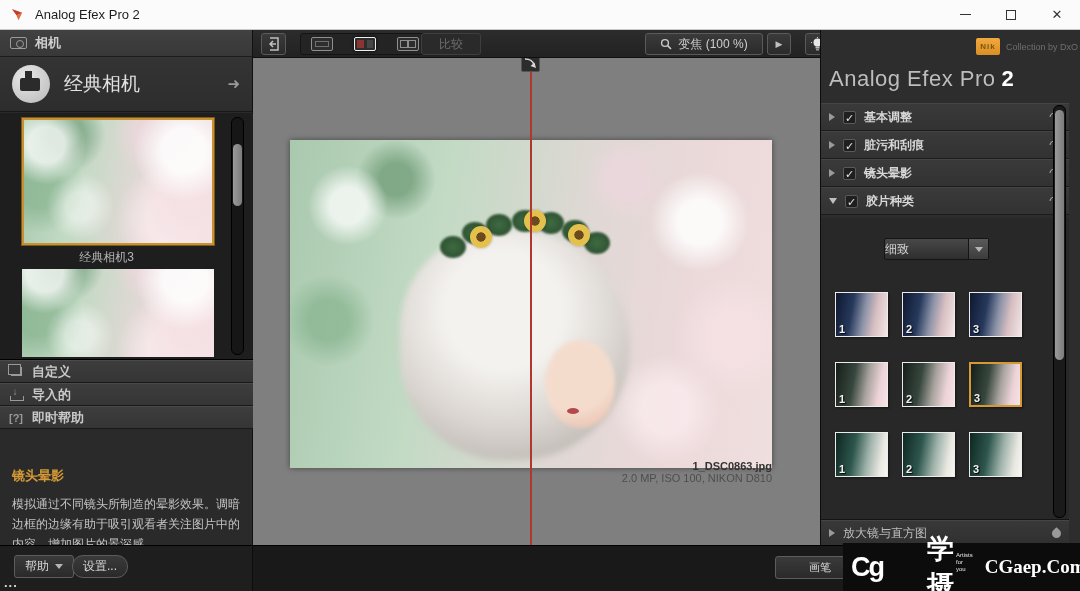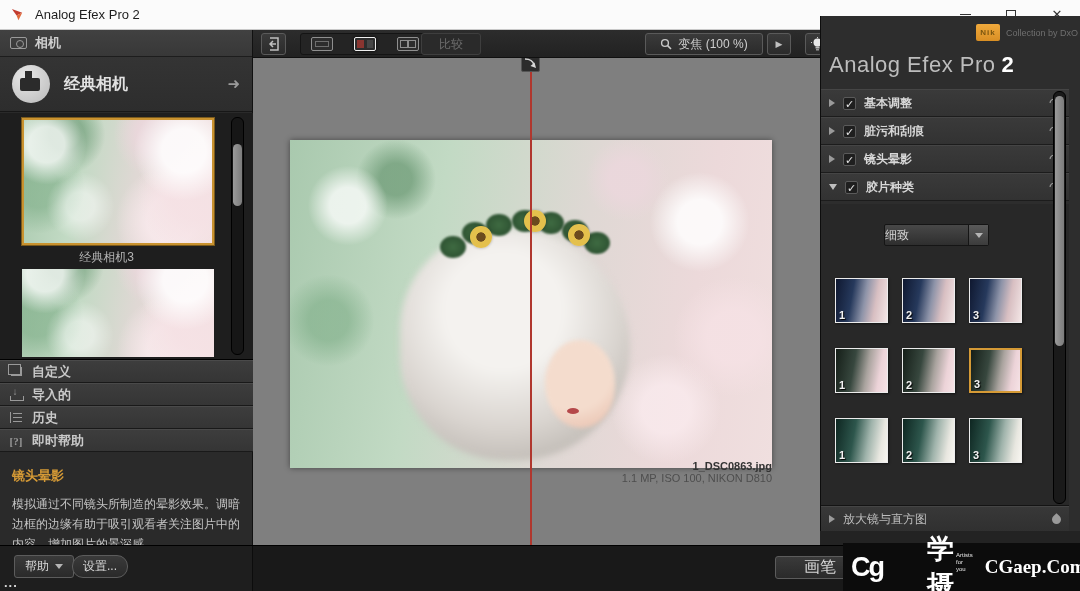--- a/index.html
+++ b/index.html
@@ -17,21 +17,21 @@
 
   
   .left { position:absolute; left:0; top:30px; width:253px; height:515px; background:#2a2a2a; border-right:1px solid #111; }
   .lp-header { height:27px; background:linear-gradient(#414141,#383838); border-bottom:1px solid #1d1d1d; display:flex; align-items:center; padding-left:10px; color:#cfcfcf; font-weight:bold; font-size:13px; gap:8px; }
   .cam-icon { width:17px; height:12px; border:1px solid #9a9a9a; border-radius:2px; position:relative; }
   .cam-icon:before { content:""; position:absolute; left:5px; top:2px; width:6px; height:6px; border:1px solid #9a9a9a; border-radius:50%; }
   .lp-classic { height:55px; background:linear-gradient(#343434,#2d2d2d); border-bottom:1px solid #171717; display:flex; align-items:center; padding:0 12px; gap:14px; }
   .classic-circle { width:38px; height:38px; border-radius:50%; background:radial-gradient(circle at 35% 30%,#e8e8e8,#b9b9b9); position:relative; flex:0 0 auto; }
   .classic-circle:before { content:""; position:absolute; left:8px; top:13px; width:20px; height:13px; background:#2b2b2b; border-radius:2px; }
   .classic-circle:after { content:""; position:absolute; left:13px; top:6px; width:7px; height:8px; background:#2b2b2b; }
-  .lp-classic .label { color:#e2e2e2; font-weight:bold; font-size:16px; flex:1; }
+  .lp-classic .label { color:#e2e2e2; font-weight:normal; font-size:19px; flex:1; }
   .arrow-right { color:#9a9a9a; font-size:15px; }
   .thumbs { position:absolute; left:0; top:83px; width:253px; height:247px; background:#1e1e1e; border-bottom:1px solid #000; }
   .thumb { position:absolute; left:22px; width:169px; }
   .thumb-img { width:192px; height:127px; background:#cfe0d0; position:relative; overflow:hidden; }
   .thumb.sel .thumb-img { border:2px solid #c9922f; box-shadow:0 0 0 1px #7a5a1d; }
   .thumb-label { text-align:center; color:#b5b5b5; font-size:12px; margin-top:4px; }
   .vscroll { position:absolute; width:13px; background:#161616; border:1px solid #000; border-radius:6px; }
   .vthumb { position:absolute; left:1px; width:9px; background:linear-gradient(90deg,#9a9a9a,#7c7c7c); border-radius:5px; }
   .lp-section { height:23px; background:linear-gradient(#3d3d3d,#353535); border-top:1px solid #4a4a4a; border-bottom:1px solid #191919; display:flex; align-items:center; padding:0 8px; gap:8px; color:#c9c9c9; font-weight:bold; font-size:13px; }
   .sec-icon { width:16px; height:13px; color:#9a9a9a; font-size:11px; display:flex; align-items:center; justify-content:center; }
@@ -93,21 +93,21 @@
   .ph-sun { position:absolute; width:22px; height:22px; border-radius:50%; background:radial-gradient(#6b4a1e 0 28%, #e4c04c 32% 100%); box-shadow:0 0 3px rgba(0,0,0,.3); }
   .ph-face { position:absolute; left:255px; top:200px; width:70px; height:88px; border-radius:50% 50% 48% 52%; background:radial-gradient(circle at 40% 35%, #f4dccd 0 55%, #ecc9b8 80%, rgba(236,201,184,0) 100%); filter:blur(2px); }
   .ph-lips { position:absolute; left:277px; top:268px; width:12px; height:6px; border-radius:50%; background:#b5484a; filter:blur(.5px); }
   .split-line { position:absolute; left:277px; top:7px; width:2px; height:480px; background:#b0372e; }
   .split-handle { position:absolute; left:268px; top:-4px; width:19px; height:18px; background:#2c2c2c; border:1px solid #555; border-radius:2px; display:flex; align-items:center; justify-content:center; }
   .caption { position:absolute; left:219px; top:402px; width:300px; text-align:right; }
   .cap-file { color:#333; font-size:11px; font-weight:bold; }
   .cap-meta { color:#4e4e4e; font-size:11px; }
 
   
-  .right { position:absolute; left:820px; top:16px; width:260px; height:515px; background:#2d2d2d; border-left:1px solid #0d0d0d; }
+  .right { position:absolute; left:820px; top:30px; width:260px; height:515px; background:#2d2d2d; border-left:1px solid #0d0d0d; }
   .nik-badge { position:absolute; left:155px; top:8px; display:flex; align-items:center; gap:6px; }
   .nik-sq { width:24px; height:17px; background:linear-gradient(#f0a93c,#d98f24); border-radius:2px; color:#7a5510; font-size:8px; font-weight:bold; display:flex; align-items:center; justify-content:center; letter-spacing:1px; }
   .nik-sub { color:#6f6f6f; font-size:9px; }
   .rp-title { position:absolute; left:8px; top:36px; font-size:22px; color:#bdbdbd; letter-spacing:.5px; }
   .rp-title b { color:#fff; font-weight:bold; margin-left:6px; }
   .rp-rows { position:absolute; left:0; top:73px; width:248px; }
   .rp-row { height:28px; background:linear-gradient(#3a3a3a,#323232); border-top:1px solid #454545; border-bottom:1px solid #1c1c1c; display:flex; align-items:center; padding:0 8px; gap:8px; }
   .tri-r { width:0; height:0; border-top:4px solid transparent; border-bottom:4px solid transparent; border-left:6px solid #9a9a9a; }
   .tri-d { width:0; height:0; border-left:4px solid transparent; border-right:4px solid transparent; border-top:6px solid #bfbfbf; }
   .chk { width:13px; height:13px; background:#1f1f1f; border:1px solid #5a5a5a; border-radius:2px; color:#e6e6e6; font-size:11px; line-height:12px; text-align:center; }
@@ -123,21 +123,21 @@
   .swatch .num { position:absolute; left:3px; bottom:1px; color:#f2f2f2; font-size:11px; font-weight:bold; text-shadow:1px 1px 1px #000; }
   .f-r1 { background:linear-gradient(100deg,#0f1830 0%,#26395c 32%,#8d93a8 55%,#d8bfc2 75%,#f3e6e6 100%); }
   .f-r2 { background:linear-gradient(100deg,#151e18 0%,#37473e 35%,#a9a39e 60%,#ecd3d8 82%,#f6e3e6 100%); }
   .f-r3 { background:linear-gradient(100deg,#0e2621 0%,#2d564c 35%,#9fb3ab 62%,#e8e7e0 85%,#f8f6f1 100%); }
   .loupe-row { position:absolute; left:0; top:490px; width:248px; height:25px; background:linear-gradient(#383838,#303030); border-top:1px solid #454545; display:flex; align-items:center; padding:0 8px; gap:8px; }
   .pin { width:9px; height:9px; background:#9a9a9a; border-radius:50% 50% 50% 0; transform:rotate(135deg); margin-left:auto; }
   .rp-scroll { position:absolute; left:232px; top:75px; width:13px; height:413px; background:#1a1a1a; border:1px solid #000; border-radius:6px; }
   .rp-scroll .vthumb { top:4px; height:250px; }
 
   
-  .brush-btn { position:absolute; left:775px; top:10px; width:90px; height:23px; background:linear-gradient(#3a3a3a,#2a2a2a); border:1px solid #5c5c5c; border-radius:3px; color:#d8d8d8; font-size:16px; display:flex; align-items:center; justify-content:center; }
+  .brush-btn { position:absolute; left:775px; top:10px; width:90px; height:23px; background:linear-gradient(#3a3a3a,#2a2a2a); border:1px solid #5c5c5c; border-radius:3px; color:#d8d8d8; font-size:11px; display:flex; align-items:center; justify-content:center; }
   .watermark { position:absolute; left:843px; top:543px; width:237px; height:48px; background:#0c0c0c; display:flex; align-items:center; color:#fff; }
   .wm-mono { font-size:27px; font-weight:bold; margin-left:8px; letter-spacing:-2px; }
   .wm-brand { font-size:27px; font-weight:bold; margin-left:2px;padding-left:42px; }
   .wm-tag { display:flex; flex-direction:column; font-size:6px; line-height:7px; color:#e8e8e8; margin-left:2px; margin-top:-10px; }
   .wm-site { font-family:"Liberation Serif",serif; font-size:19px; font-weight:bold; margin-left:12px; }
   svg { display:block; }
 </style>
 </head>
 <body>
 
@@ -179,40 +179,34 @@
       </div>
       <div class="thumb" style="top:156px;">
         <div class="thumb-img" style="height:88px;">
           <div class="photo" style="left:0;top:-20px;width:192px;height:123px;box-shadow:none;"></div>
         </div>
       </div>
       <div class="vscroll" style="left:231px; top:4px; height:238px;">
         <div class="vthumb" style="top:26px; height:62px;"></div>
       </div>
     </div>
-    <div style="position:absolute; left:0; top:330px; width:285px;font-family:Liberation Serif, serif;">
+    <div style="position:absolute; left:0; top:330px; width:285px;">
       <div class="lp-section">
         <span class="sec-icon">
             <span class="sq2"></span>
           </span>
         <span>自定义</span>
         <span class="sec-btn">+</span>
       </div>
       <div class="lp-section">
         <span class="sec-icon">
             <span class="imp-ic"></span>
           </span>
         <span>导入的</span>
         <span class="sec-btn">+</span>
-      </div>
-      <div class="lp-section">
-        <span class="sec-icon">
-            <span class="hist-ic"></span>
-          </span>
-        <span>历史</span>
       </div>
       <div class="lp-section">
         <span class="sec-icon">[?]</span>
         <span>即时帮助</span>
         <span class="sec-btn">✕</span>
       </div>
     </div>
     <div class="help-area" style="position:absolute; left:0; top:423px; width:253px;">
       <div class="help-title">镜头晕影</div>
       <div class="help-body">模拟通过不同镜头所制造的晕影效果。调暗边框的边缘有助于吸引观看者关注图片中的内容，增加图片的景深感。</div>
@@ -276,21 +270,21 @@
     </div>
     <div class="split-line"></div>
     <div class="split-handle">
       <svg width="13" height="11" viewBox="0 0 13 11">
         <path d="M1 1 C6 1 9 3 10 7" fill="none" stroke="#d8d8d8" stroke-width="1.5"></path>
         <polygon points="12,10 10.5,4.5 6.5,8" fill="#d8d8d8"></polygon>
       </svg>
     </div>
     <div class="caption">
       <div class="cap-file">1_DSC0863.jpg</div>
-      <div class="cap-meta">1.1 MP, ISO 100, NIKON D810</div>
+      <div class="cap-meta">2.0 MP, ISO 100, NIKON D810</div>
     </div>
   </div>
 
   <div class="right">
     <div class="nik-badge">
       <span class="nik-sq">Nik</span>
       <span class="nik-sub">Collection by DxO</span>
     </div>
     <div class="rp-title">
       <span>Analog Efex Pro</span><b>2</b>

